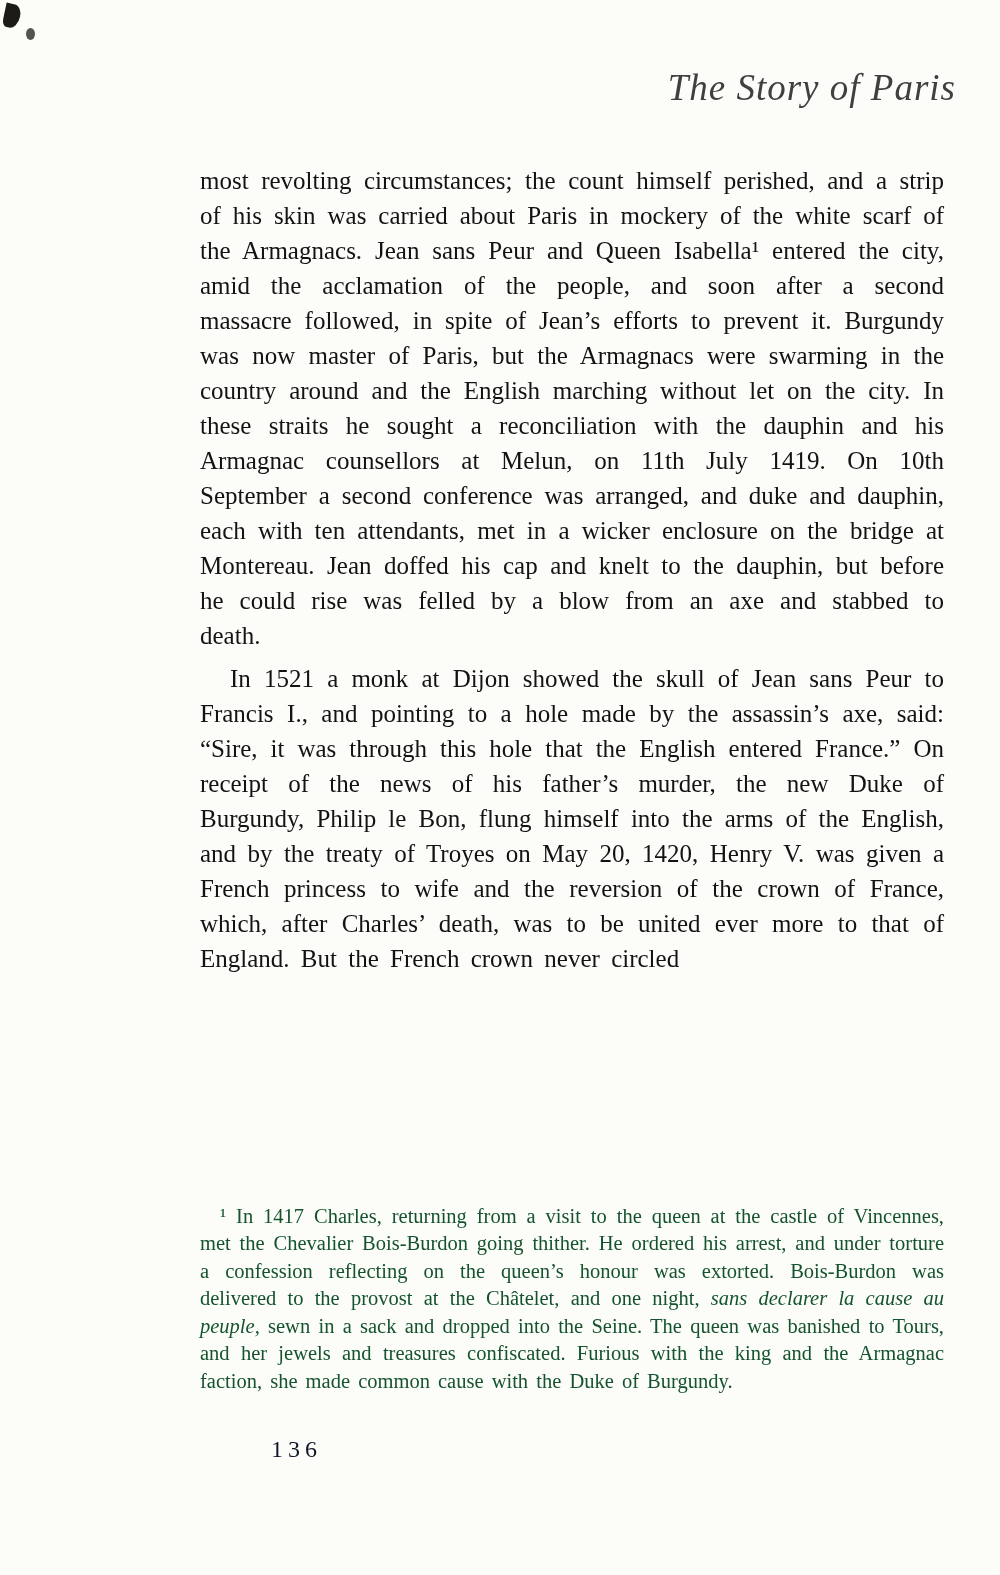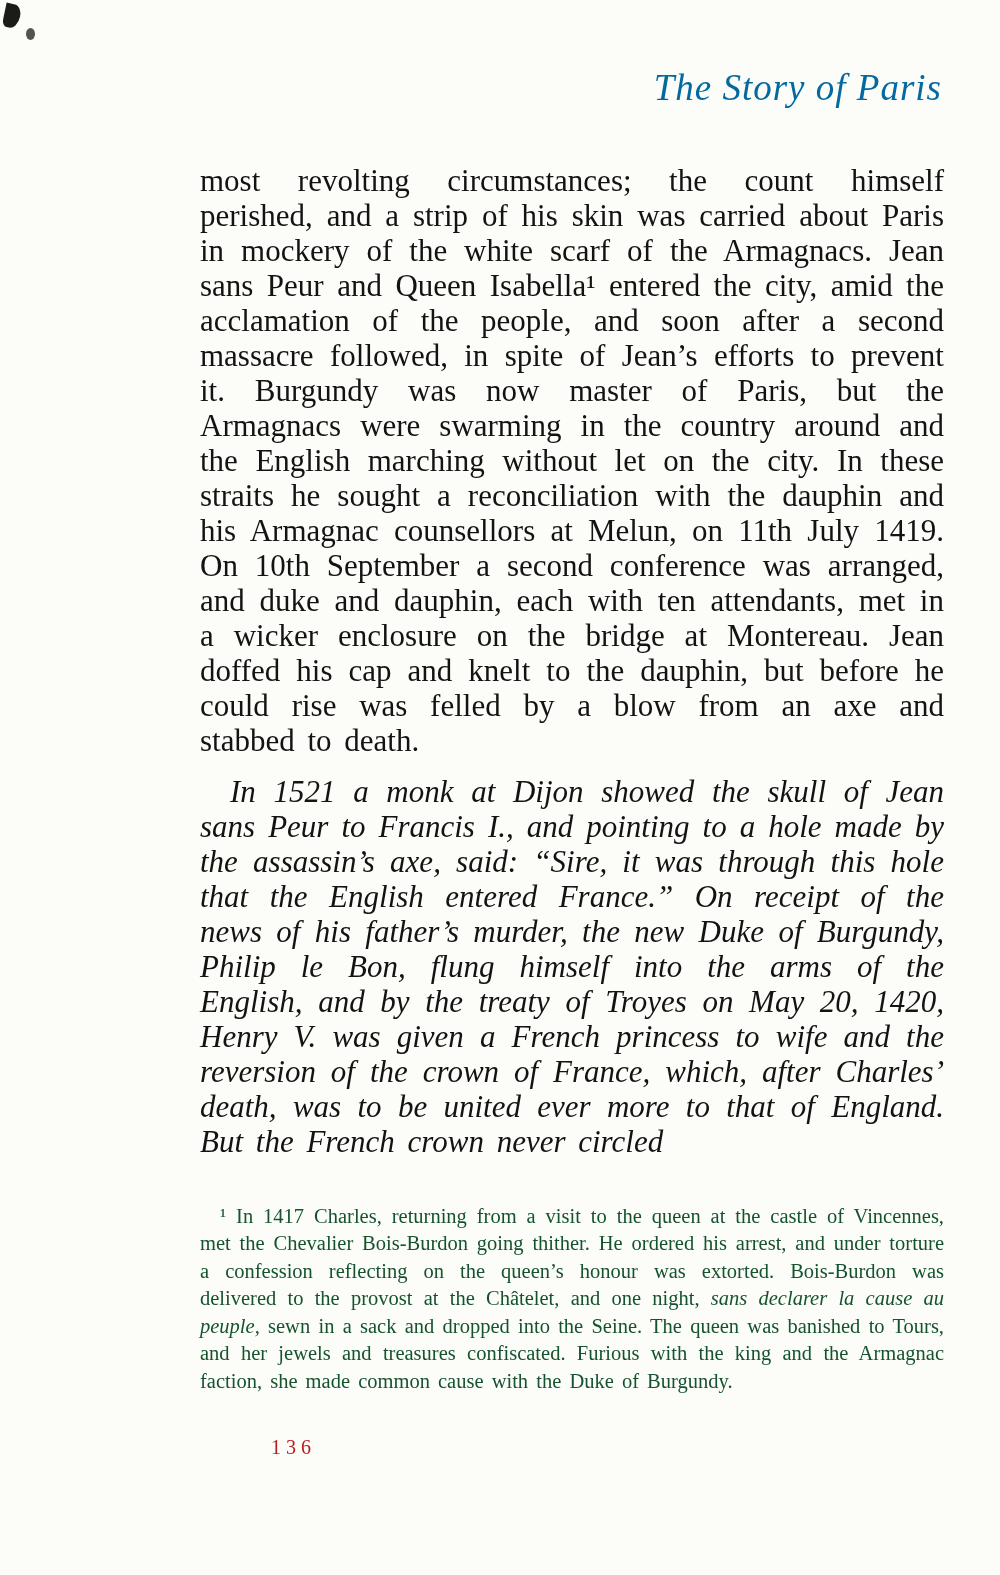--- a/index.html
+++ b/index.html
@@ -30,67 +30,66 @@
     position: absolute;
     left: 26px; top: 28px;
     width: 9px; height: 12px;
     background: #2a2823;
     border-radius: 50%;
     opacity: 0.8;
   }
   .running-head {
     position: absolute;
     top: 66px;
-    right: 58px;
+    right: 44px;
     font-size: 37px;
     font-style: italic;
     letter-spacing: 1px;
-    color: #0369a1;
+    color: #404040;
     white-space: nowrap;
   }
   .content {
     position: absolute;
     top: 163px;
     left: 200px;
     width: 744px;
-    font-size: 31px;
+    font-size: 25px;
     line-height: 35px;
     text-align: justify;
     word-spacing: 5px;
   }
   .content p {
     margin: 0;
   }
   .content p.indented {
     text-indent: 30px;
-    margin-top: 16px;
-    font-style: italic;
+    margin-top: 8px;
   }
   .footnote {
     position: absolute;
     top: 1182px;
     left: 200px;
     width: 744px;
     font-size: 20.5px;
     line-height: 27.5px;
     text-align: justify;
     word-spacing: 3px;
     text-indent: 20px;
     color: #14532d;
   }
   .footnote i {
     font-style: italic;
   }
   .page-number {
     position: absolute;
     top: 1436px;
     left: 271px;
-    font-size: 20px;
+    font-size: 24px;
     letter-spacing: 5px;
-    color: #b91c1c;
+    color: #0f172a;
   }
 </style>
 </head>
 <body>
 
 <div class="page">
 
   <div class="speck-a"></div>
   <div class="speck-b"></div>
 

